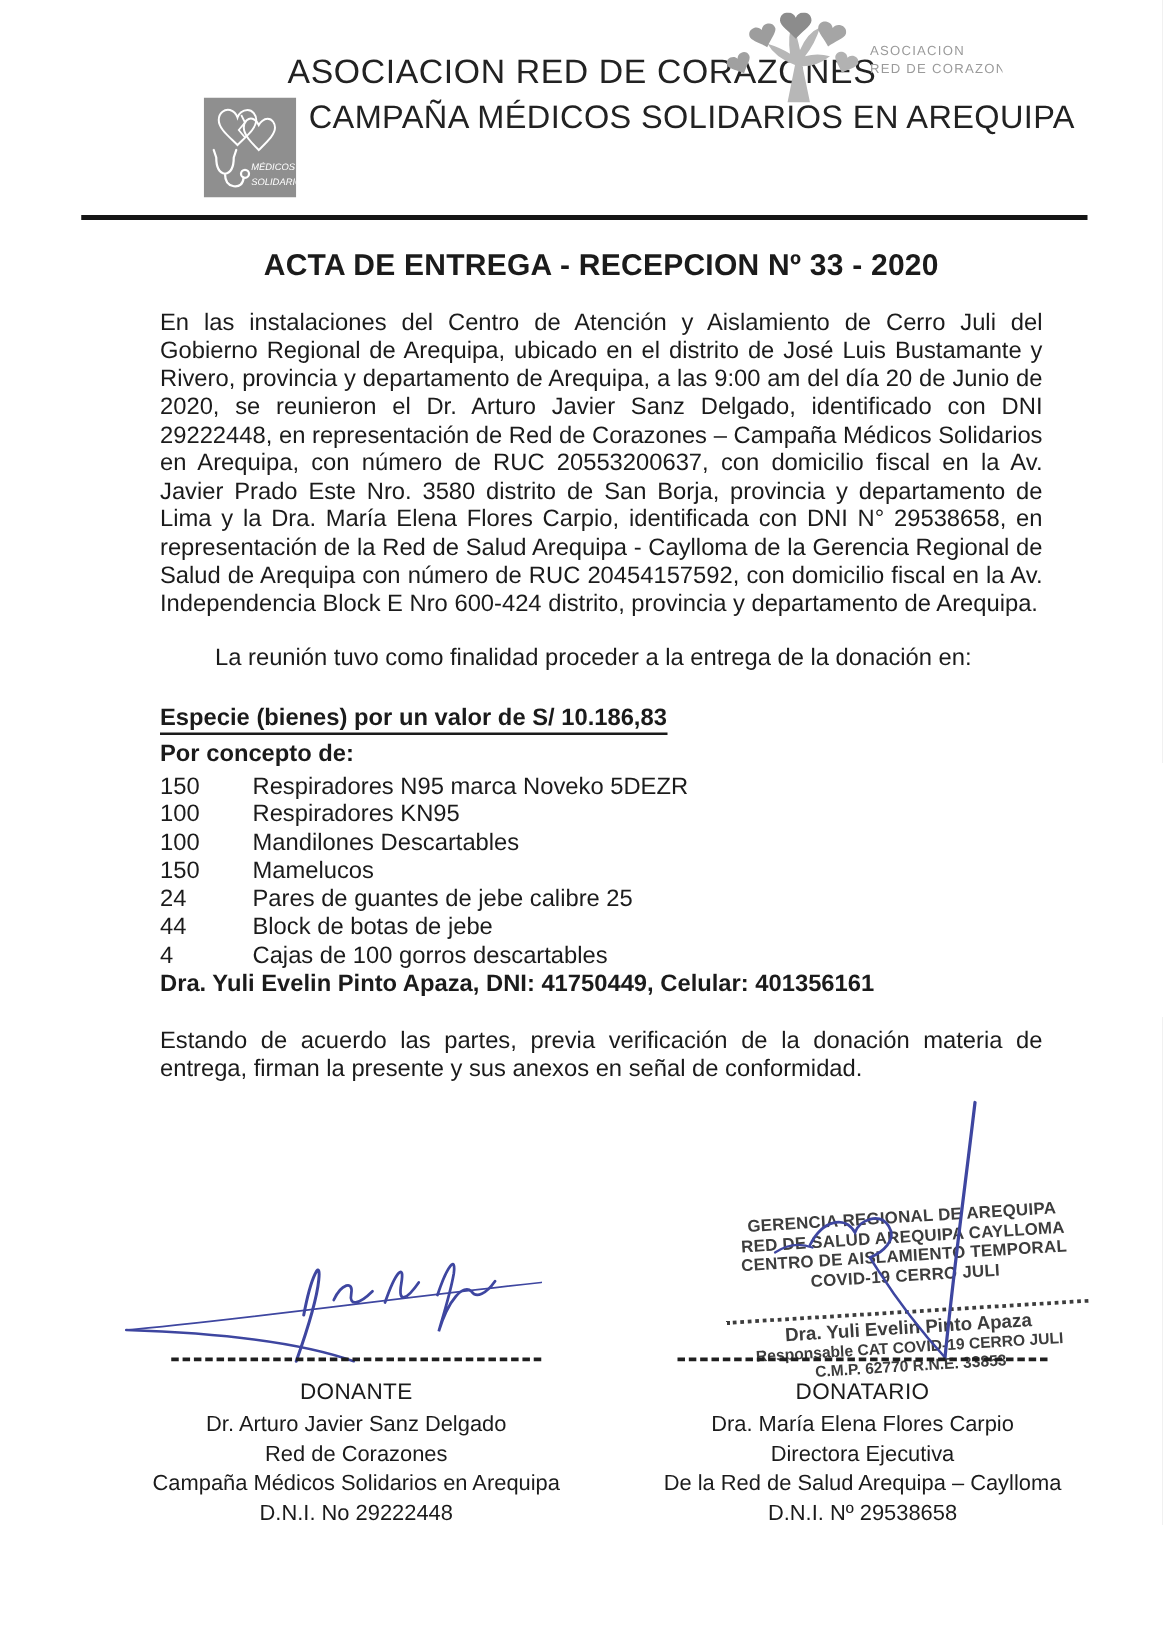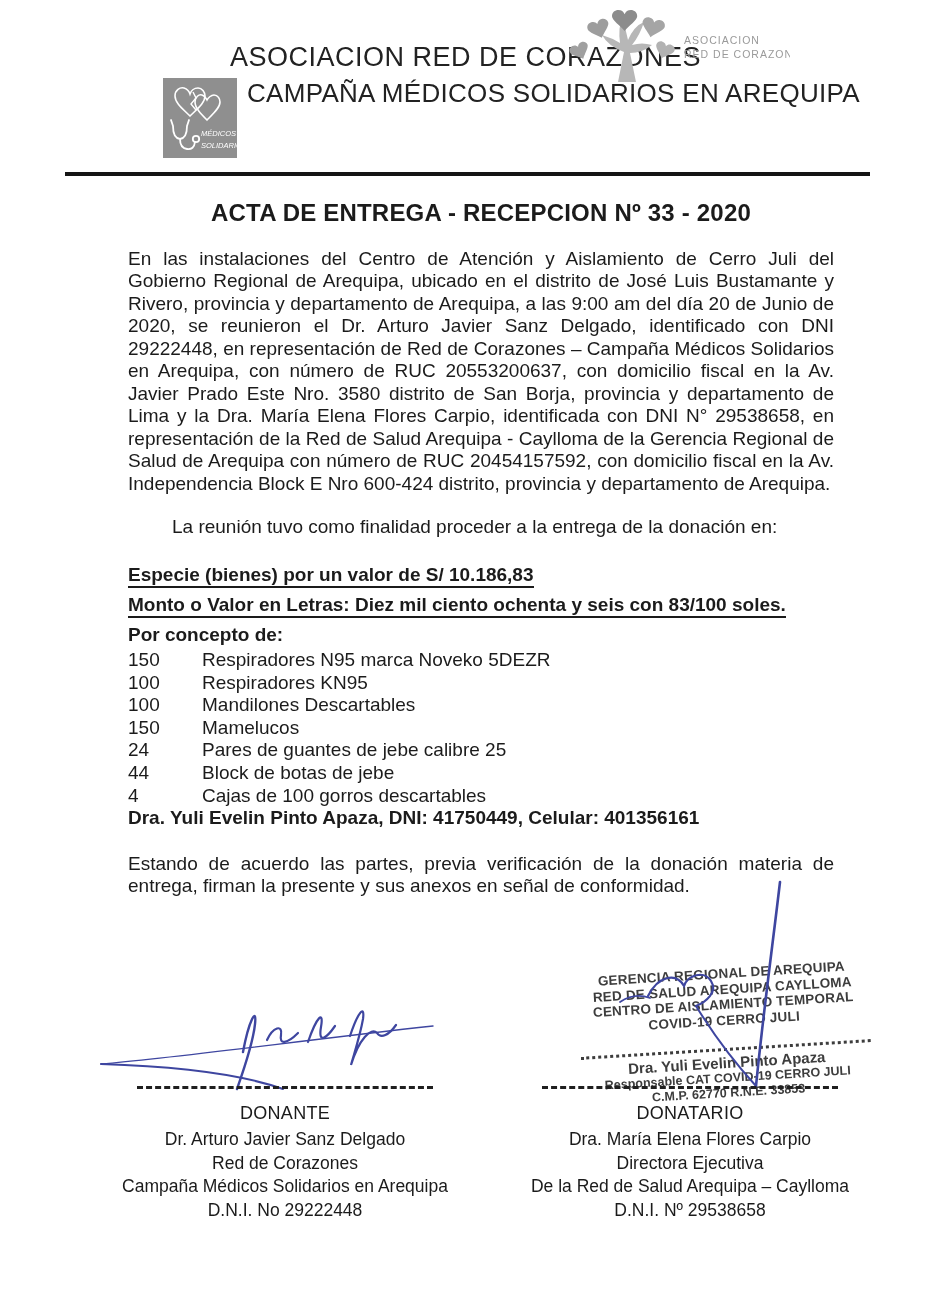--- a/index.html
+++ b/index.html
@@ -12,21 +12,21 @@
     color:#1b1b1b;
     overflow:hidden;
   }
   
   .org-row{position:relative;height:78px;margin-left:40px;}
   .org-name{
     position:absolute;left:190px;top:42px;
     font-size:27px;letter-spacing:.5px;color:#222;
     white-space:nowrap;
   }
-  .tree-logo{position:absolute;right:140px;top:10px;}
+  .tree-logo{position:absolute;right:128px;top:10px;}
   .campaign-row{
     display:flex;align-items:flex-start;gap:10px;
     margin-left:163px;height:86px;
   }
   .square-logo{flex:0 0 auto;}
   .campaign-name{
     font-size:26px;letter-spacing:.3px;color:#222;
     white-space:nowrap;margin-bottom:4px;
   }
   .rule{
@@ -134,23 +134,20 @@
   <div class="content">
 
     <h1 class="doc-title">ACTA DE ENTREGA - RECEPCION Nº 33 - 2020</h1>
 
     <p class="justified p1">En las instalaciones del Centro de Atención y Aislamiento de Cerro Juli del Gobierno Regional de Arequipa, ubicado en el distrito de José Luis Bustamante y Rivero, provincia y departamento de Arequipa, a las 9:00 am del día 20 de Junio de 2020, se reunieron el Dr. Arturo Javier Sanz Delgado, identificado con DNI 29222448, en representación de Red de Corazones – Campaña Médicos Solidarios en Arequipa, con número de RUC 20553200637, con domicilio fiscal en la Av. Javier Prado Este Nro. 3580 distrito de San Borja, provincia y departamento de Lima y la Dra. María Elena Flores Carpio, identificada con DNI N° 29538658, en representación de la Red de Salud Arequipa - Caylloma de la Gerencia Regional de Salud de Arequipa con número de RUC 20454157592, con domicilio fiscal en la Av. Independencia Block E Nro 600-424 distrito, provincia y departamento de Arequipa.</p>
 
     <p class="p2">La reunión tuvo como finalidad proceder a la entrega de la donación en:</p>
 
     <p class="u-line">
       <span>Especie (bienes) por un valor de S/ 10.186,83</span>
-    </p>
-    <p class="u-line">
-      <span>Monto o Valor en Letras: Diez mil ciento ochenta y seis con 83/100 soles.</span>
     </p>
 
     <p class="concept">Por concepto de:</p>
 
     <div class="items">
       <div class="item-row">
         <span class="qty">150</span>
         <span class="desc">Respiradores N95 marca Noveko 5DEZR</span>
       </div>
       <div class="item-row">

